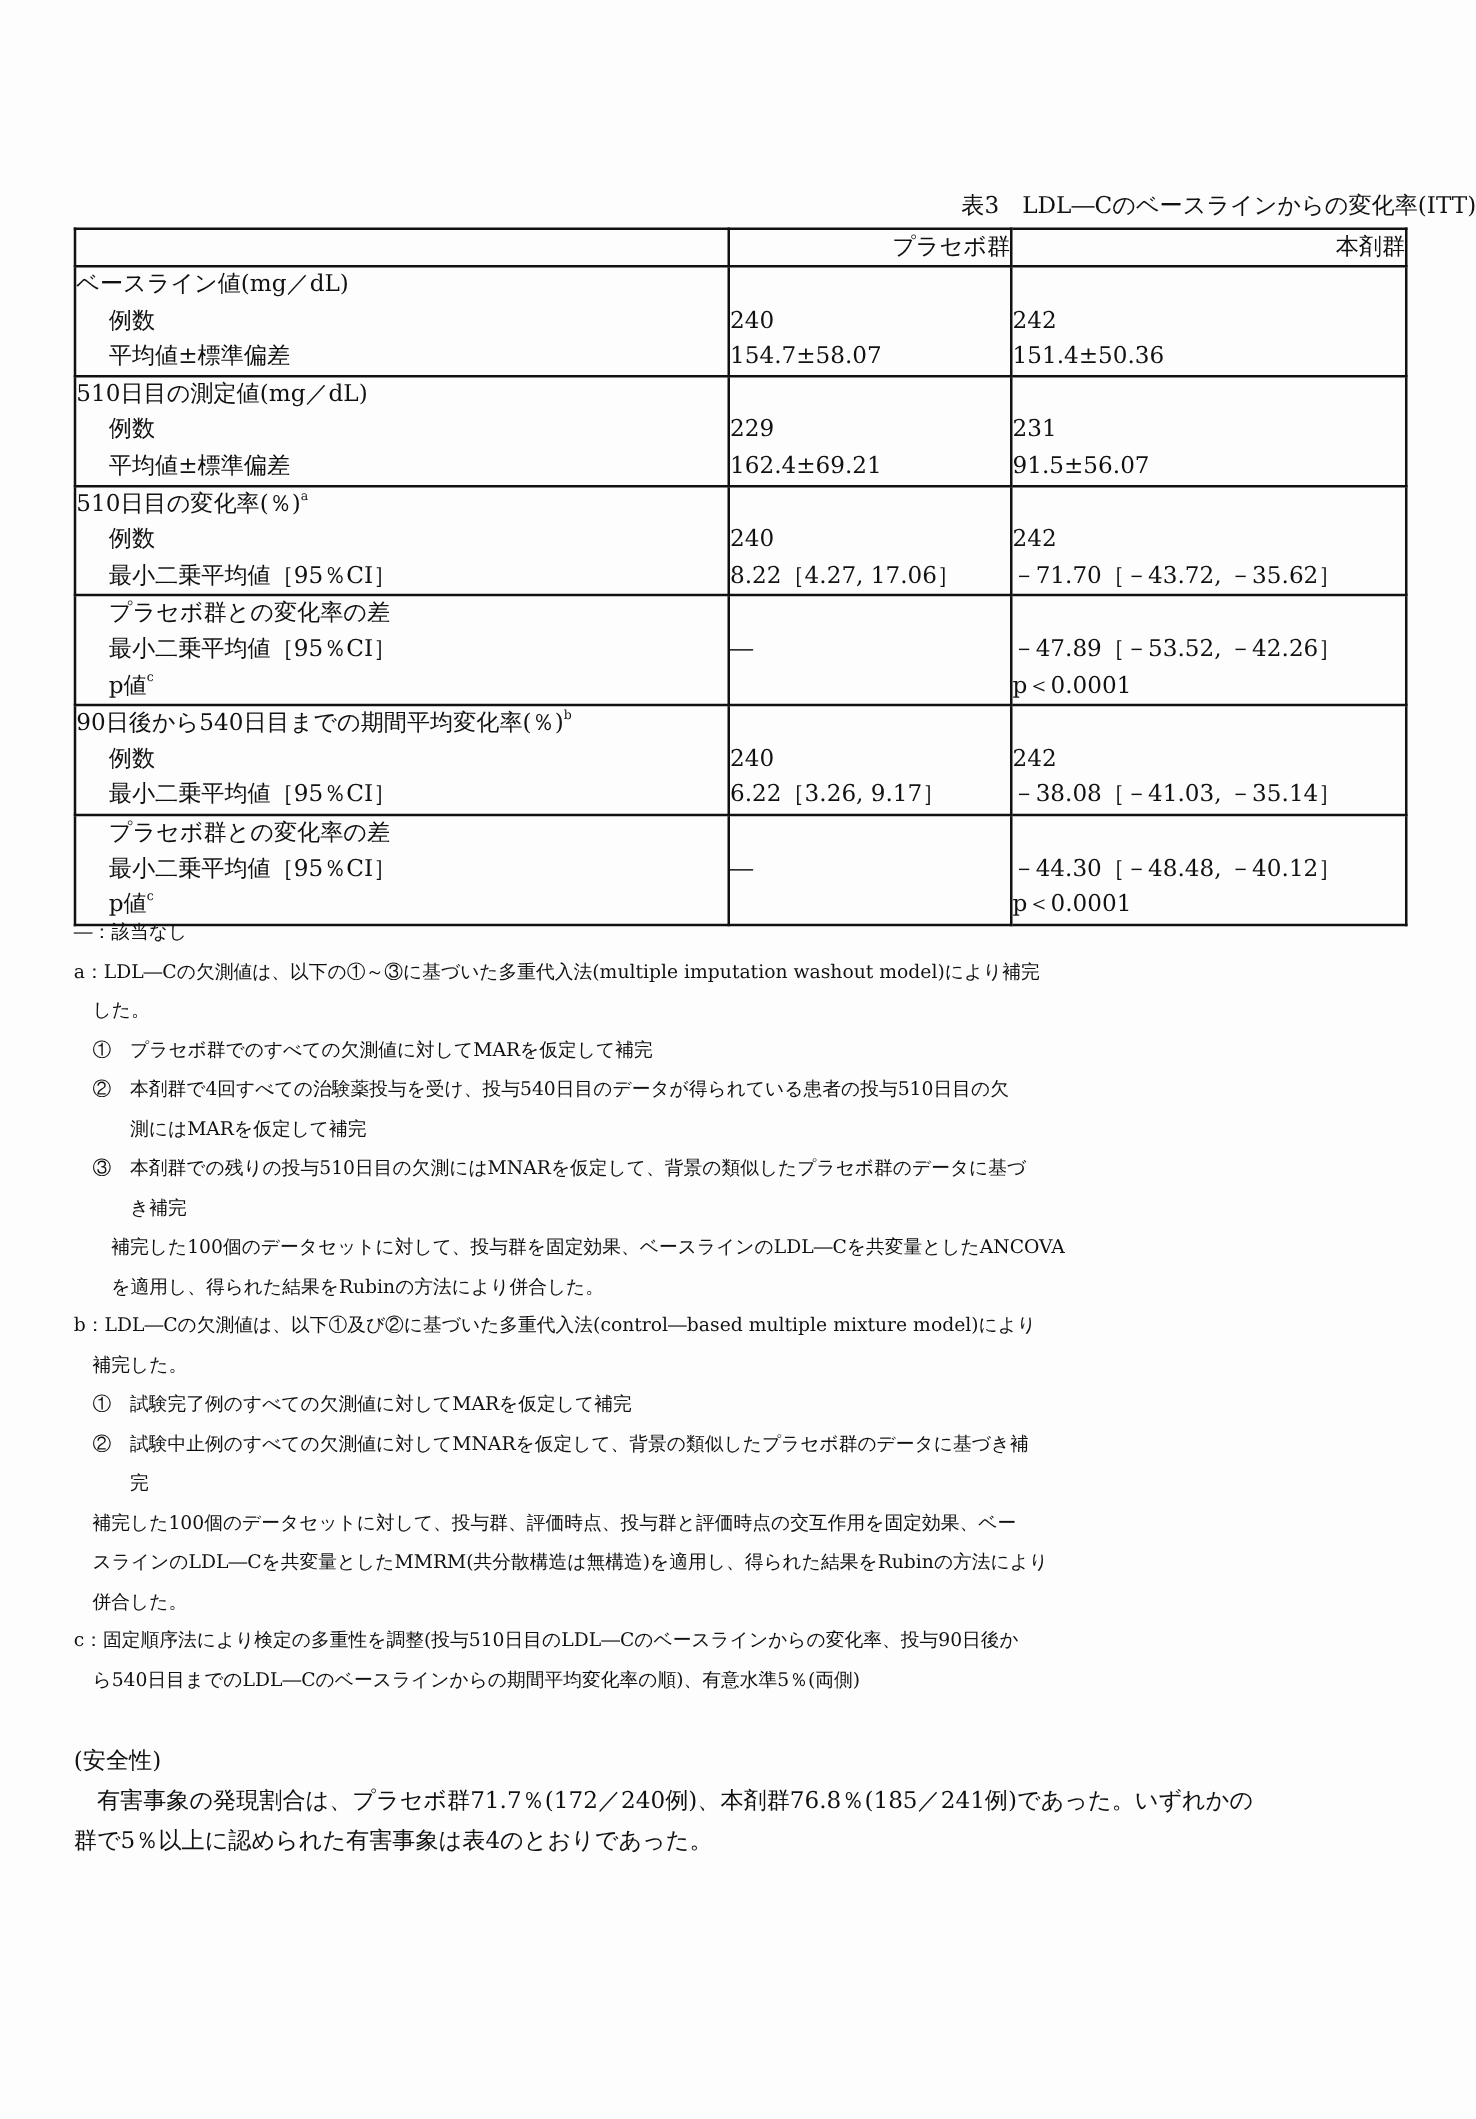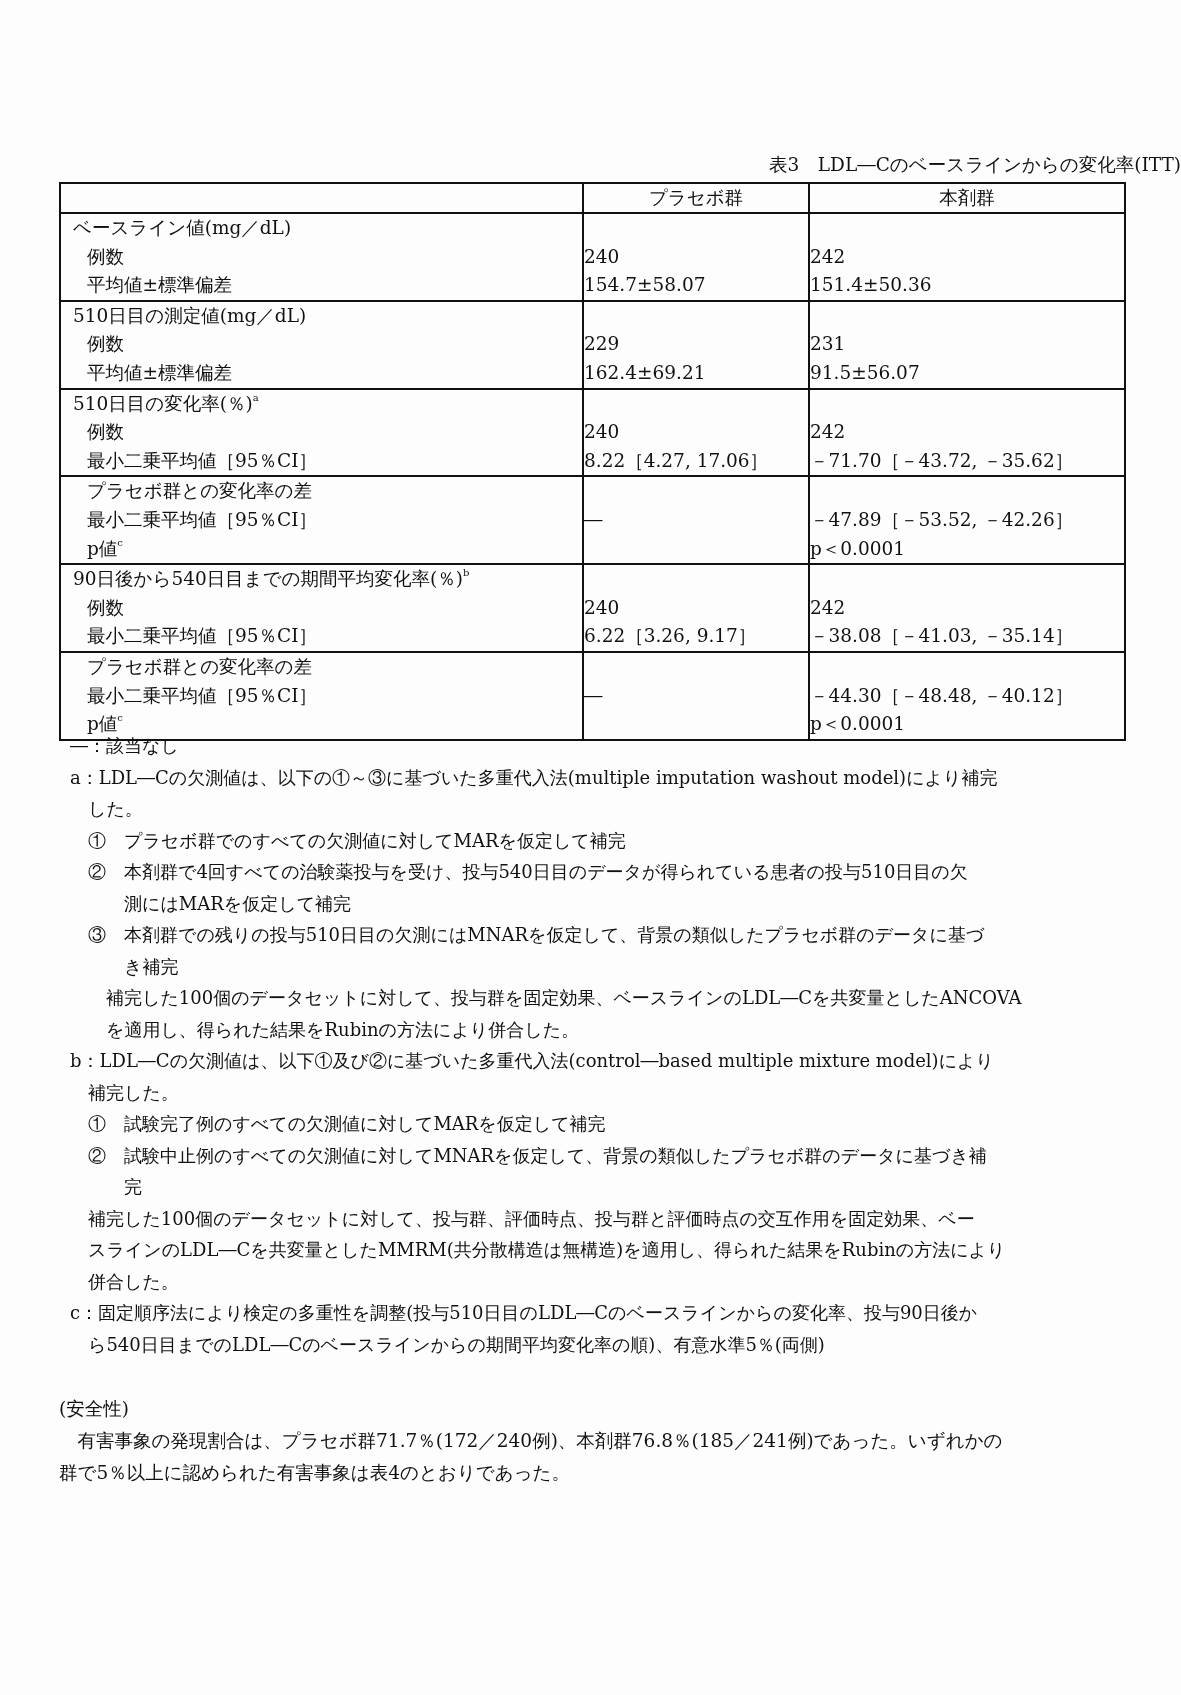--- a/index.html
+++ b/index.html
@@ -13,31 +13,31 @@
     text-align: right; font-size: 18.5px; line-height: 24px;
   }
   table.t3 {
     position: absolute; left: 59px; top: 182px; width: 1065px;
     border-collapse: collapse; table-layout: fixed;
   }
   table.t3 td, table.t3 th {
     border: 2px solid #111; padding: 0; vertical-align: top;
     font-weight: normal; font-size: 18.5px; line-height: 28.6px;
   }
-  table.t3 th { height: 28px; text-align: center; line-height: 28px; }
+  table.t3 th { height: 28px; text-align: right; line-height: 28px; }
   table.t3 col.c1 { width: 523px; }
   table.t3 col.c2 { width: 226px; }
   table.t3 col.c3 { width: 316px; }
-  .lbl-line { display: block; white-space: nowrap; padding-left: 12px; height: 28.6px; }
+  .lbl-line { display: block; white-space: nowrap; height: 28.6px; }
   .lbl-line.sub { padding-left: 26px; }
   .val-line { display: block; white-space: nowrap; height: 28.6px; }
   sup { font-size: 10px; vertical-align: top; line-height: 10px; position: relative; top: 3px; }
   .notes {
-    position: absolute; left: 70px; top: 730px; width: 1070px;
-    font-size: 18px; line-height: 31.5px;
+    position: absolute; left: 59px; top: 730px; width: 1070px;
+    font-size: 15px; line-height: 31.5px;
   }
   .note-line { white-space: nowrap; height: 31.5px; }
   .safety {
     position: absolute; left: 59px; top: 1393px; width: 1070px;
     font-size: 18.5px; line-height: 32px;
   }
   .safety div { white-space: nowrap; }
 </style>
 </head>
 <body>

